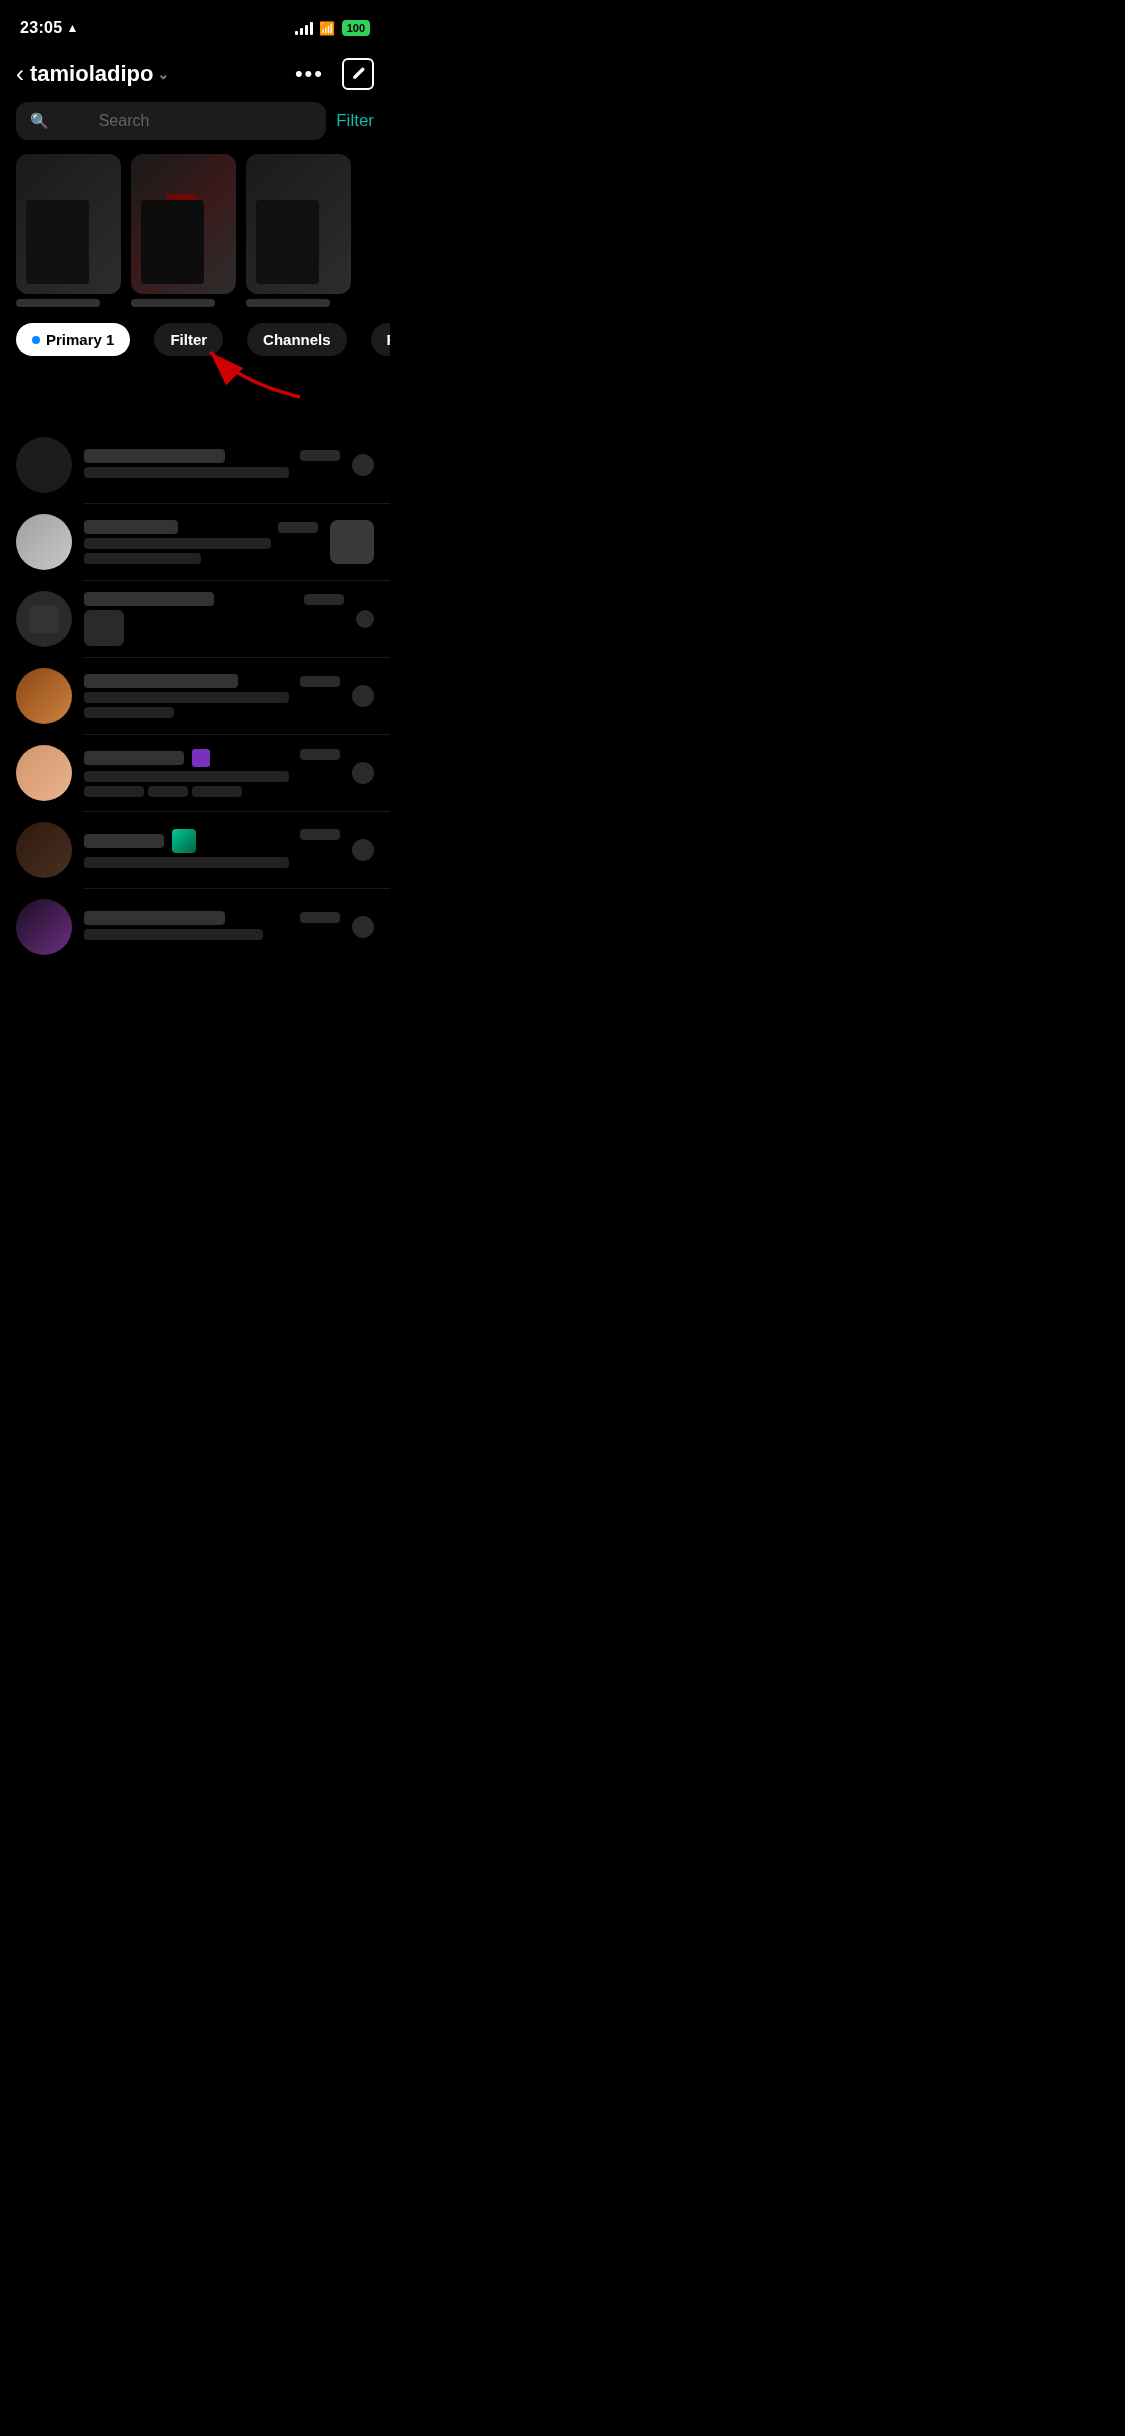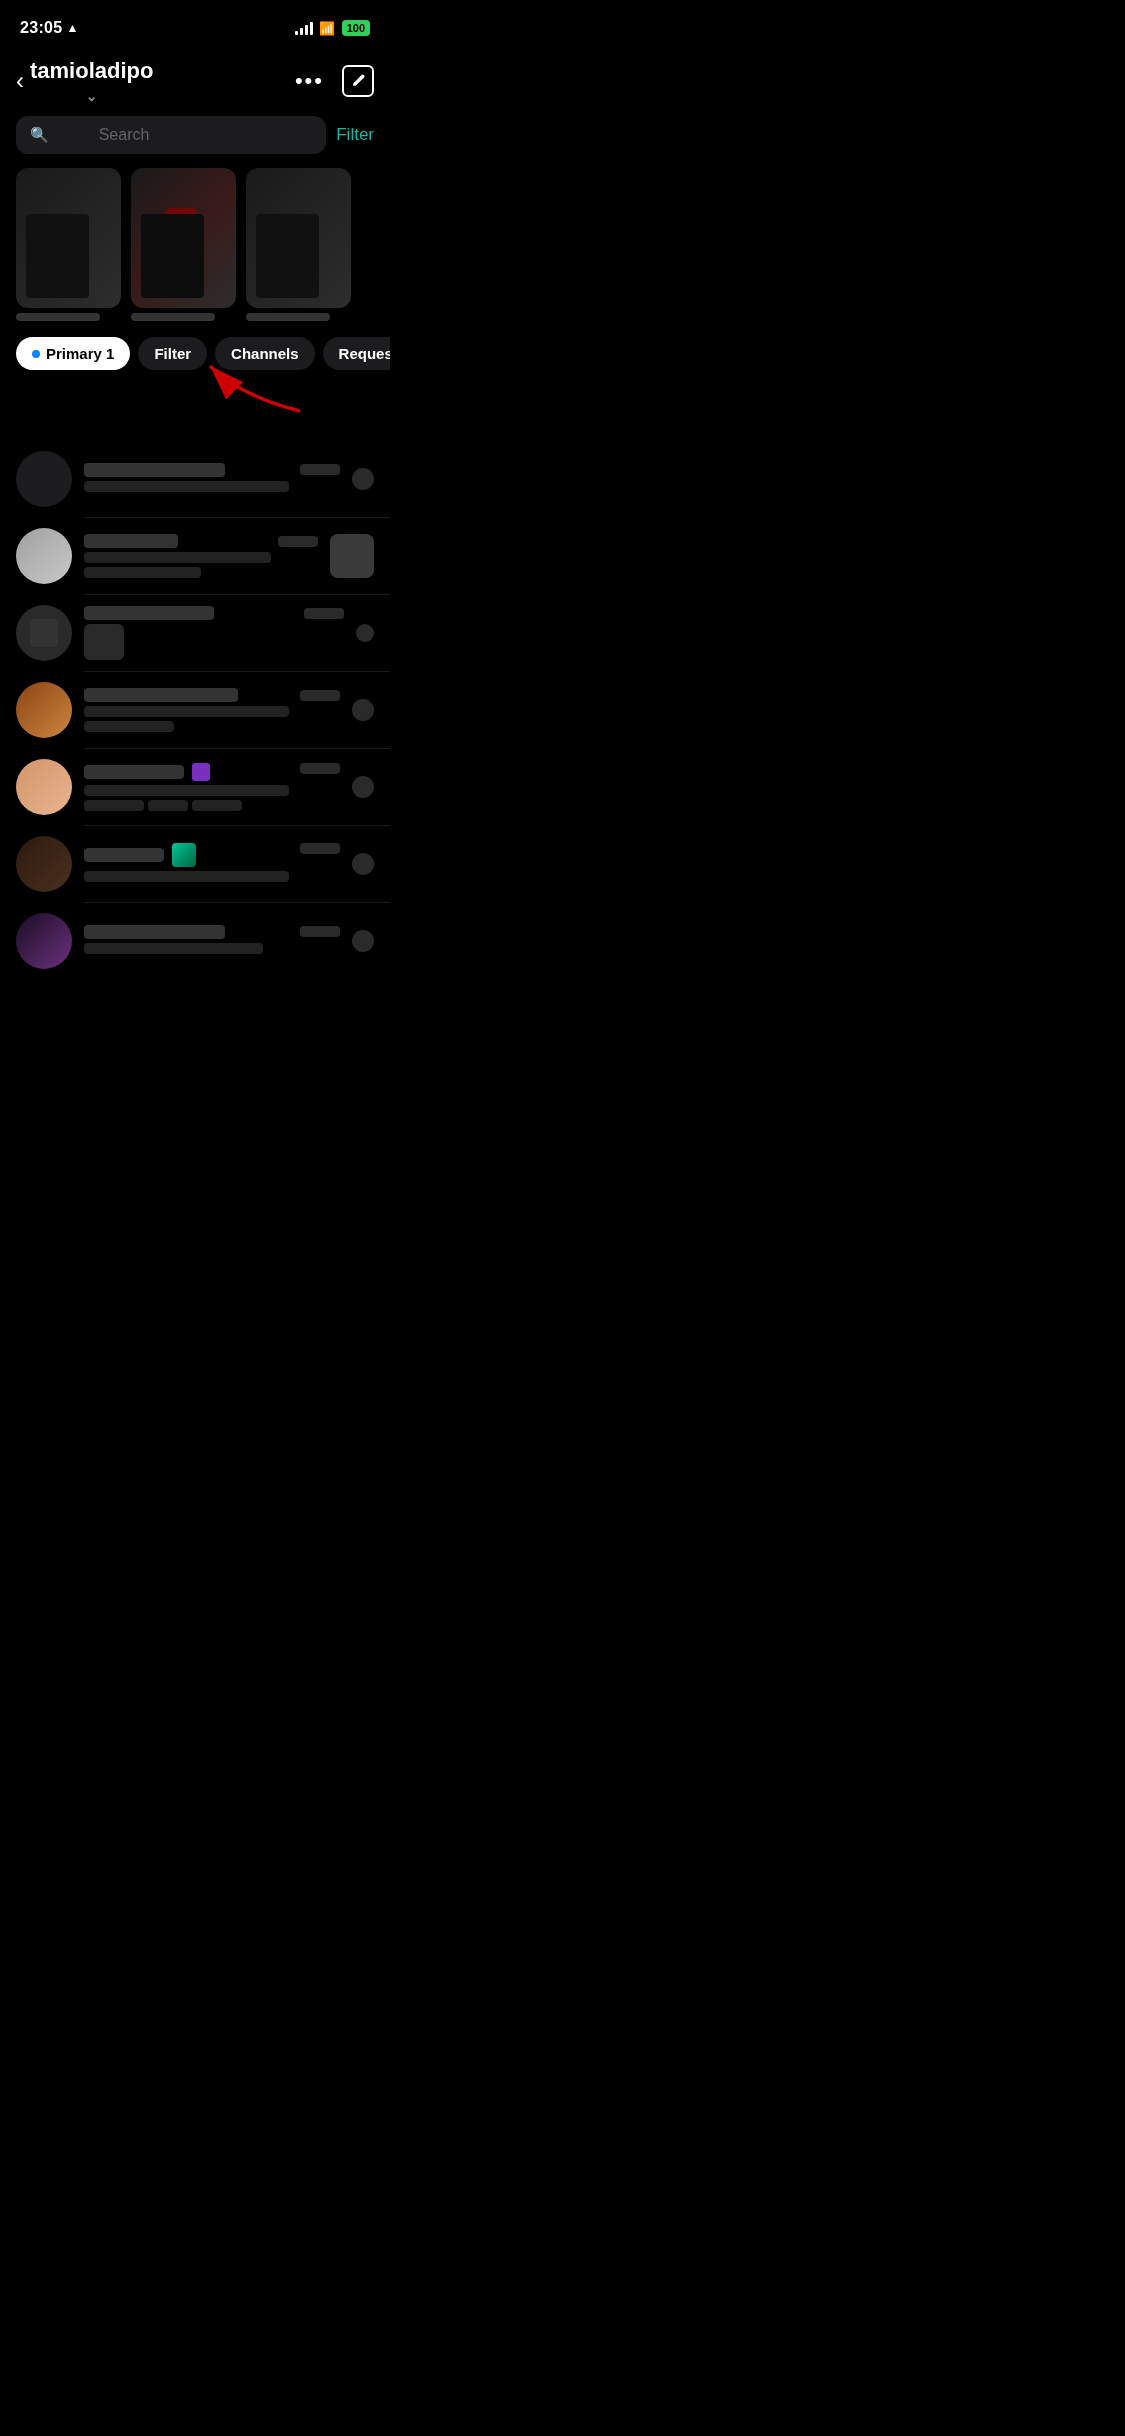--- a/index.html
+++ b/index.html
@@ -86,21 +86,20 @@
       color: #fff;
       font-weight: 300;
     }
 
     .nav-title {
       font-size: 22px;
       font-weight: 800;
       display: flex;
       align-items: center;
       gap: 4px;
-      flex-direction: column;
     }
 
     .nav-chevron {
       font-size: 14px;
       color: #888;
     }
 
     .nav-right {
       display: flex;
       align-items: center;
@@ -196,21 +195,21 @@
       height: 8px;
       background: #333;
       border-radius: 4px;
       width: 80%;
     }
 
     
     .tabs-row {
       display: flex;
       align-items: center;
-      gap: 8px;
+      gap: 24px;
       padding: 0 16px 16px;
       overflow: hidden;
     }
 
     .tab-item {
       padding: 8px 16px;
       border-radius: 20px;
       font-size: 15px;
       font-weight: 600;
       white-space: nowrap;

